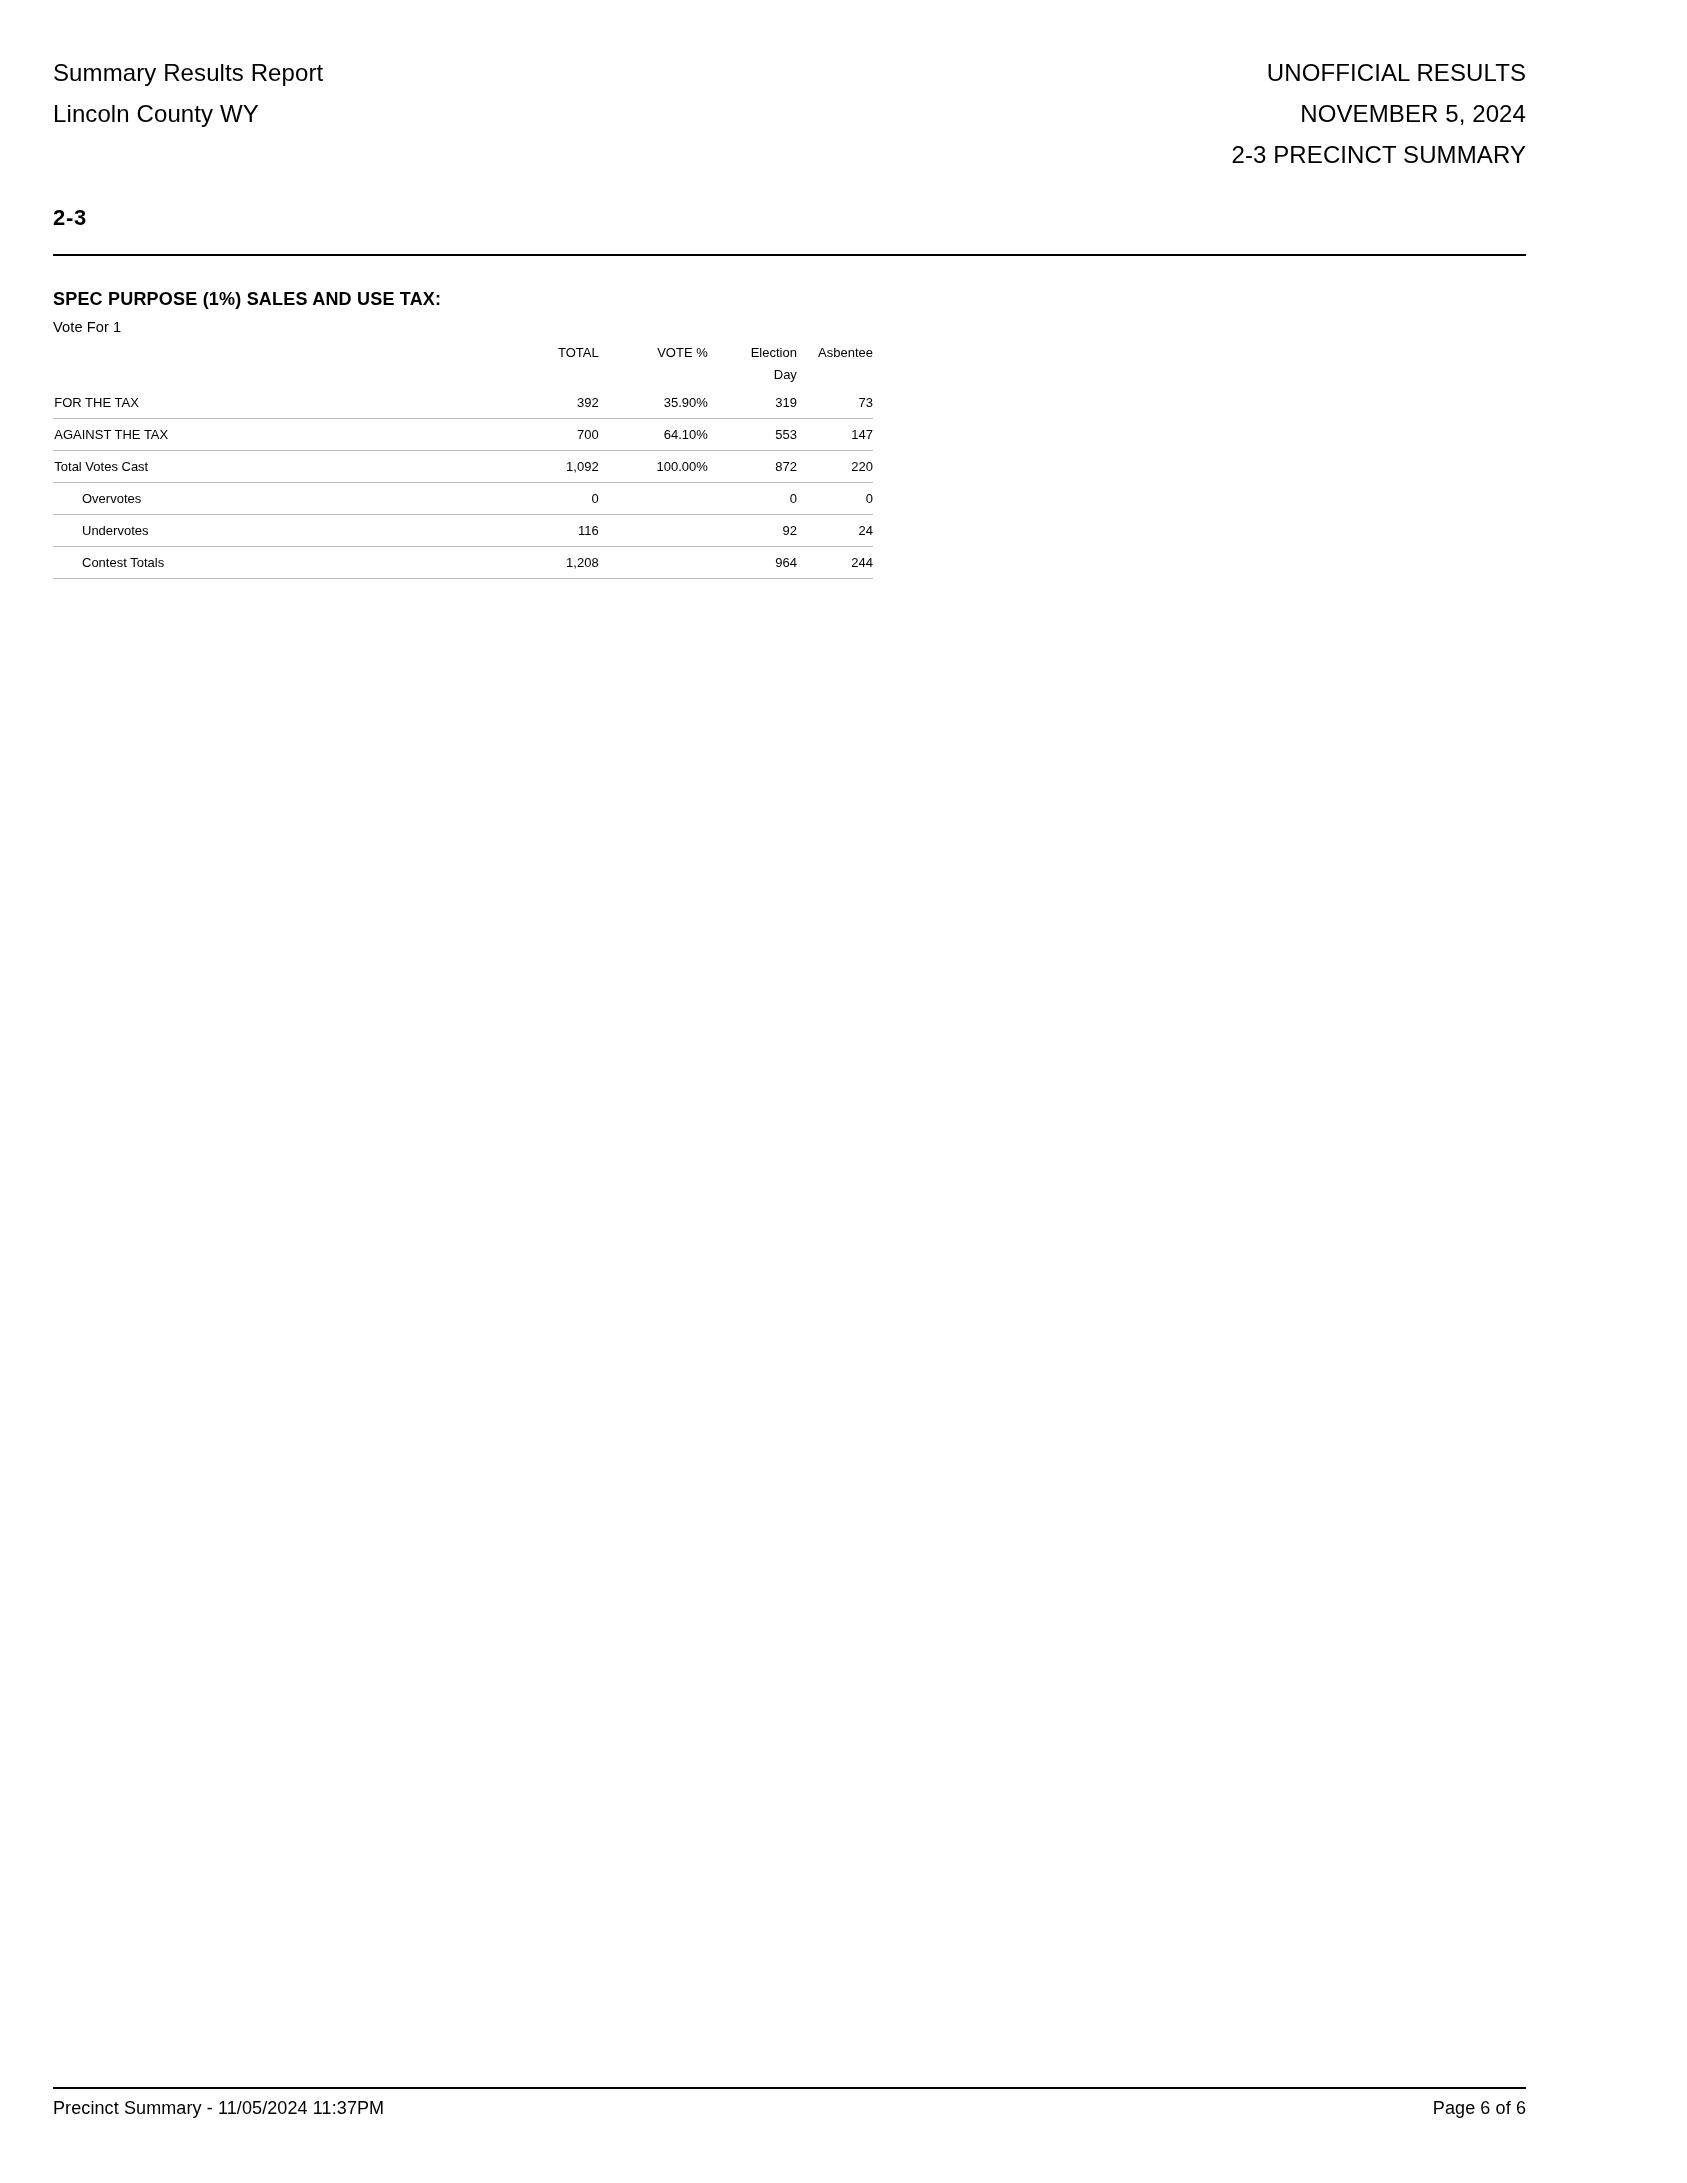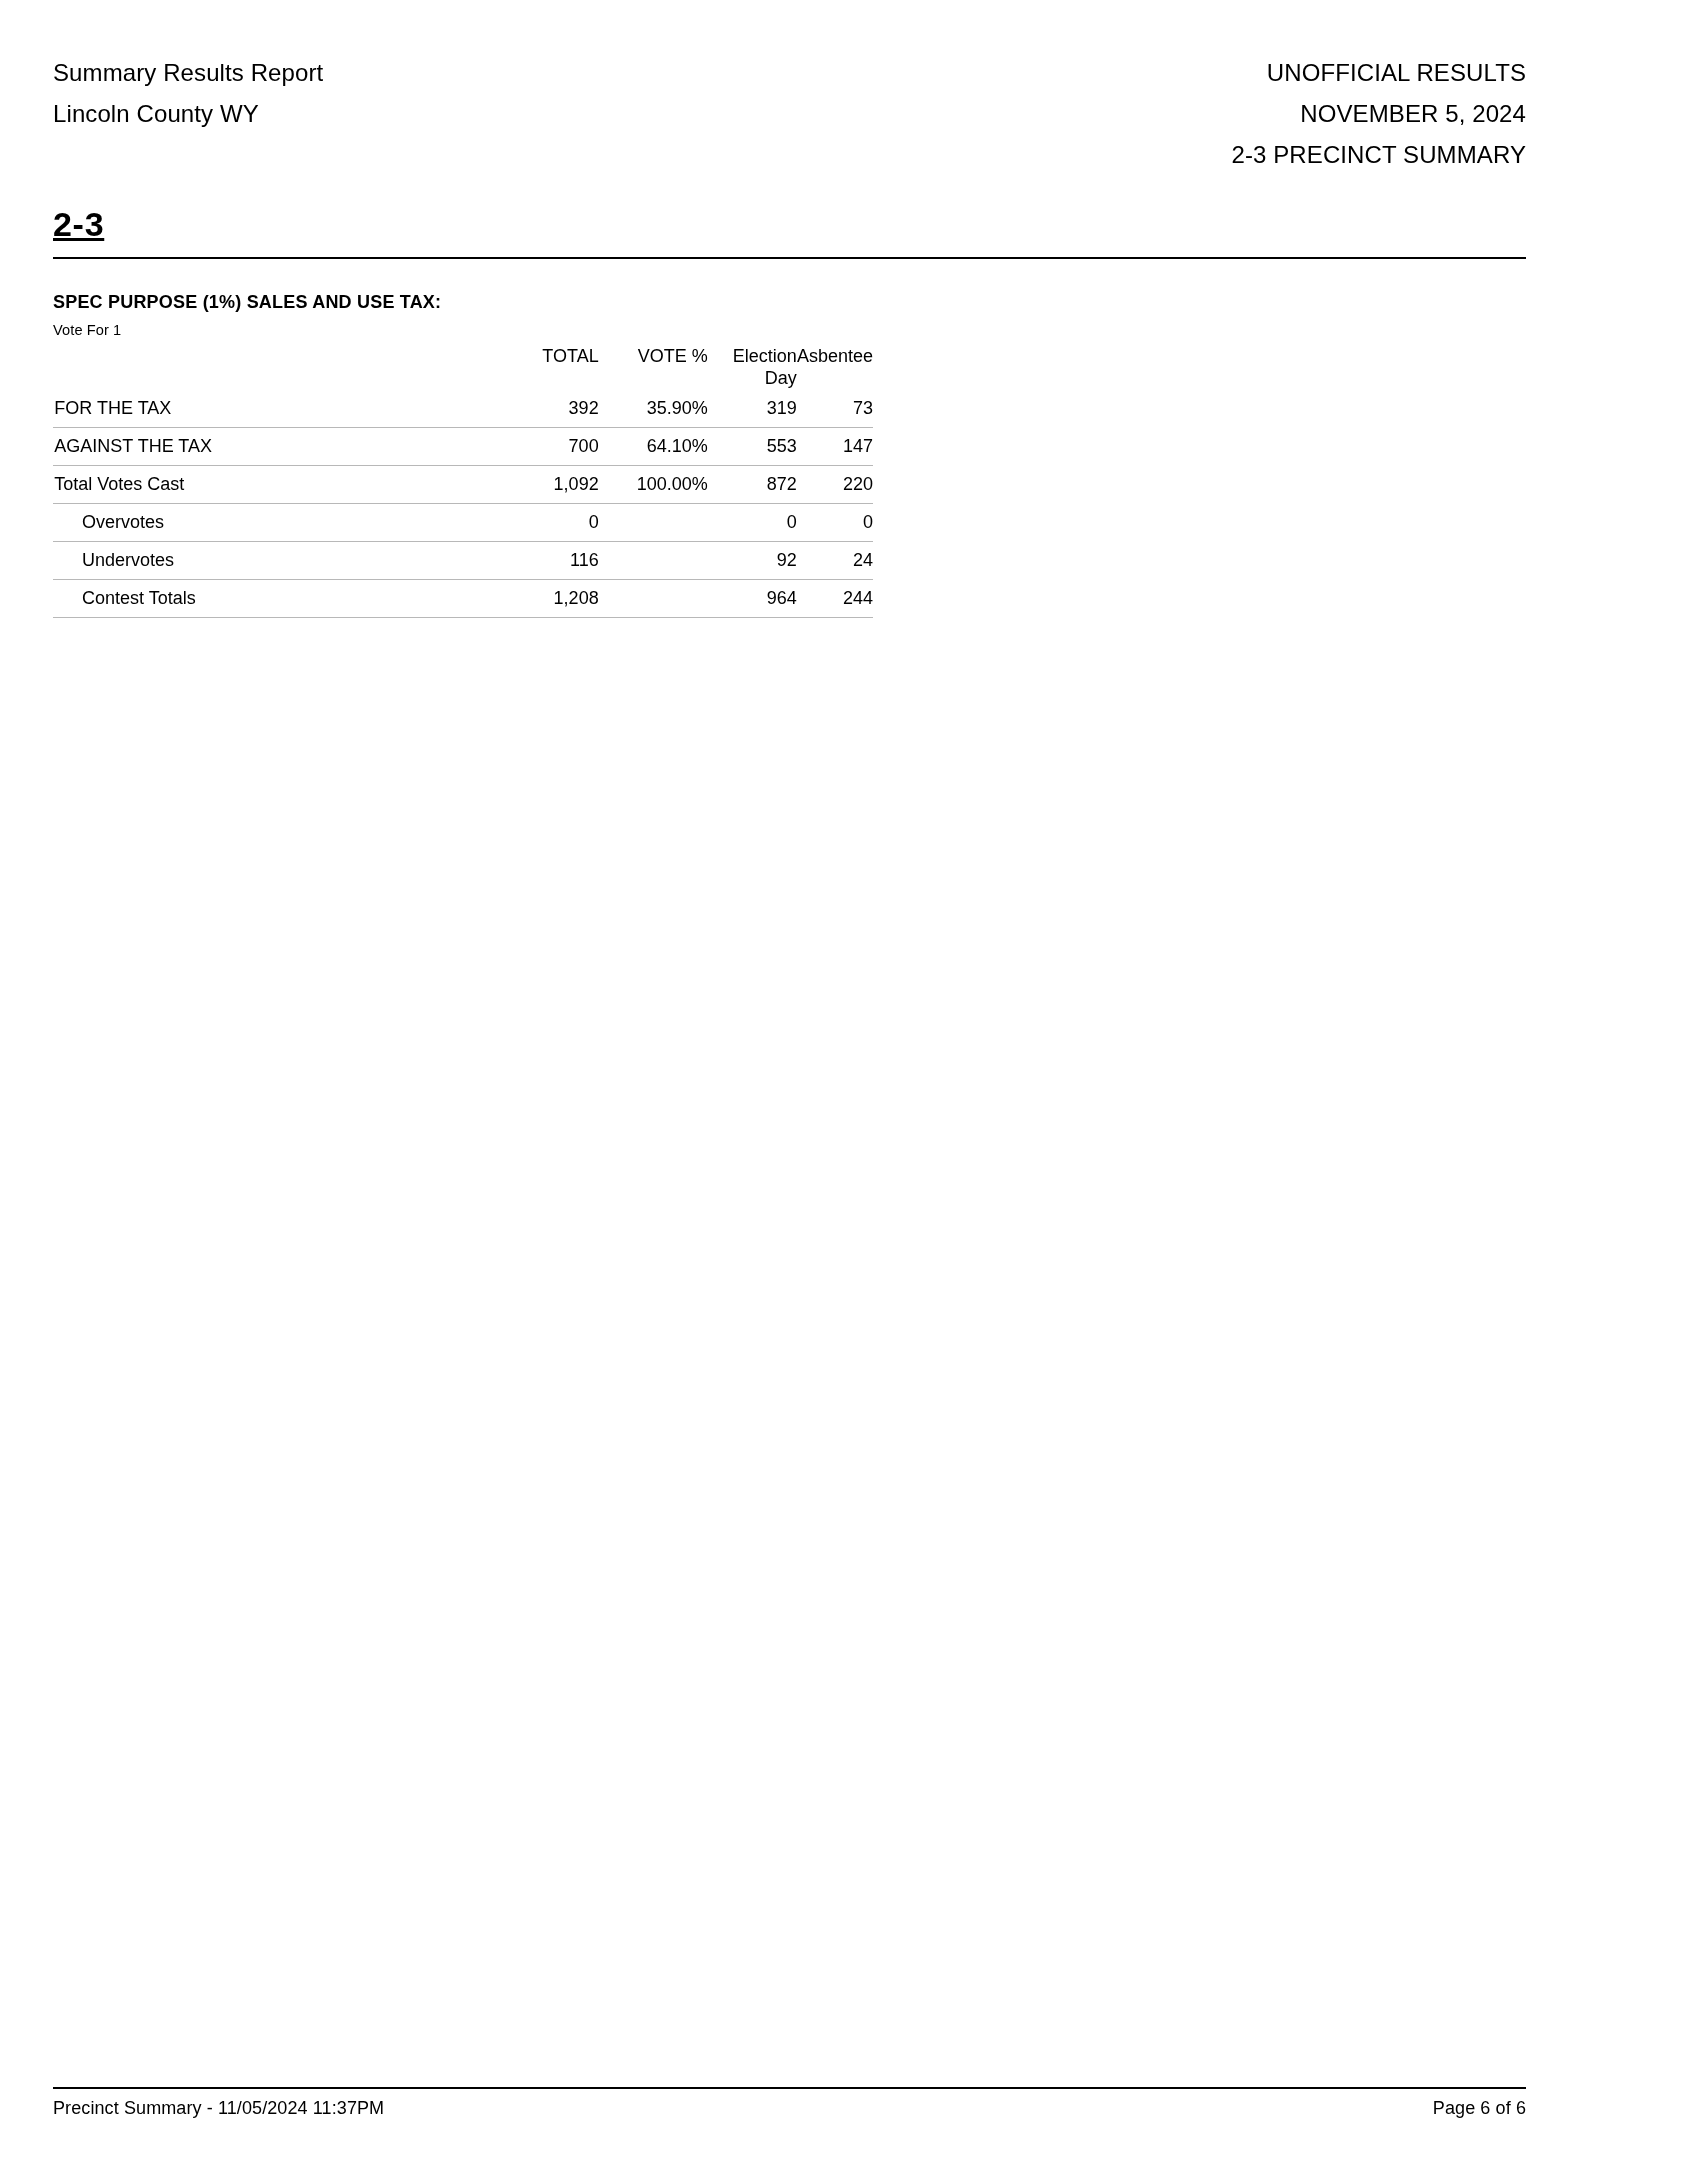--- a/index.html
+++ b/index.html
@@ -42,25 +42,24 @@
   .header-right .line {
     font-size: 24px;
     line-height: 41px;
     letter-spacing: 0.1px;
   }
   
   .precinct-title-wrap {
     margin-top: 30px;
   }
   .precinct-title {
-    font-size: 34px;
+    font-size: 22px;
     font-weight: bold;
     letter-spacing: 0.7px;
-    padding-bottom: 13px;
-    text-decoration: underline;
+    padding-bottom: 23px;
   }
   .rule-heavy {
     border-bottom: 2.6px solid #000000;
     width: 100%;
   }
   
   .contest {
     margin-top: 33px;
   }
   .contest-title {
@@ -79,21 +78,21 @@
     width: 820px;
     table-layout: fixed;
   }
   table.results col.c-label   { width: 423px; }
   table.results col.c-total   { width: 122px; }
   table.results col.c-pct     { width: 109px; }
   table.results col.c-eday    { width: 89px; }
   table.results col.c-abs     { width: 76px; }
   table.results th,
   table.results td {
-    font-size: 18px;
+    font-size: 13px;
     font-weight: normal;
     padding: 0;
     vertical-align: top;
   }
   th.h-label { }
   th.h-total, th.h-pct, th.h-eday, th.h-abs {
     text-align: right;
     padding-bottom: 4px;
     line-height: 22.5px;
   }

